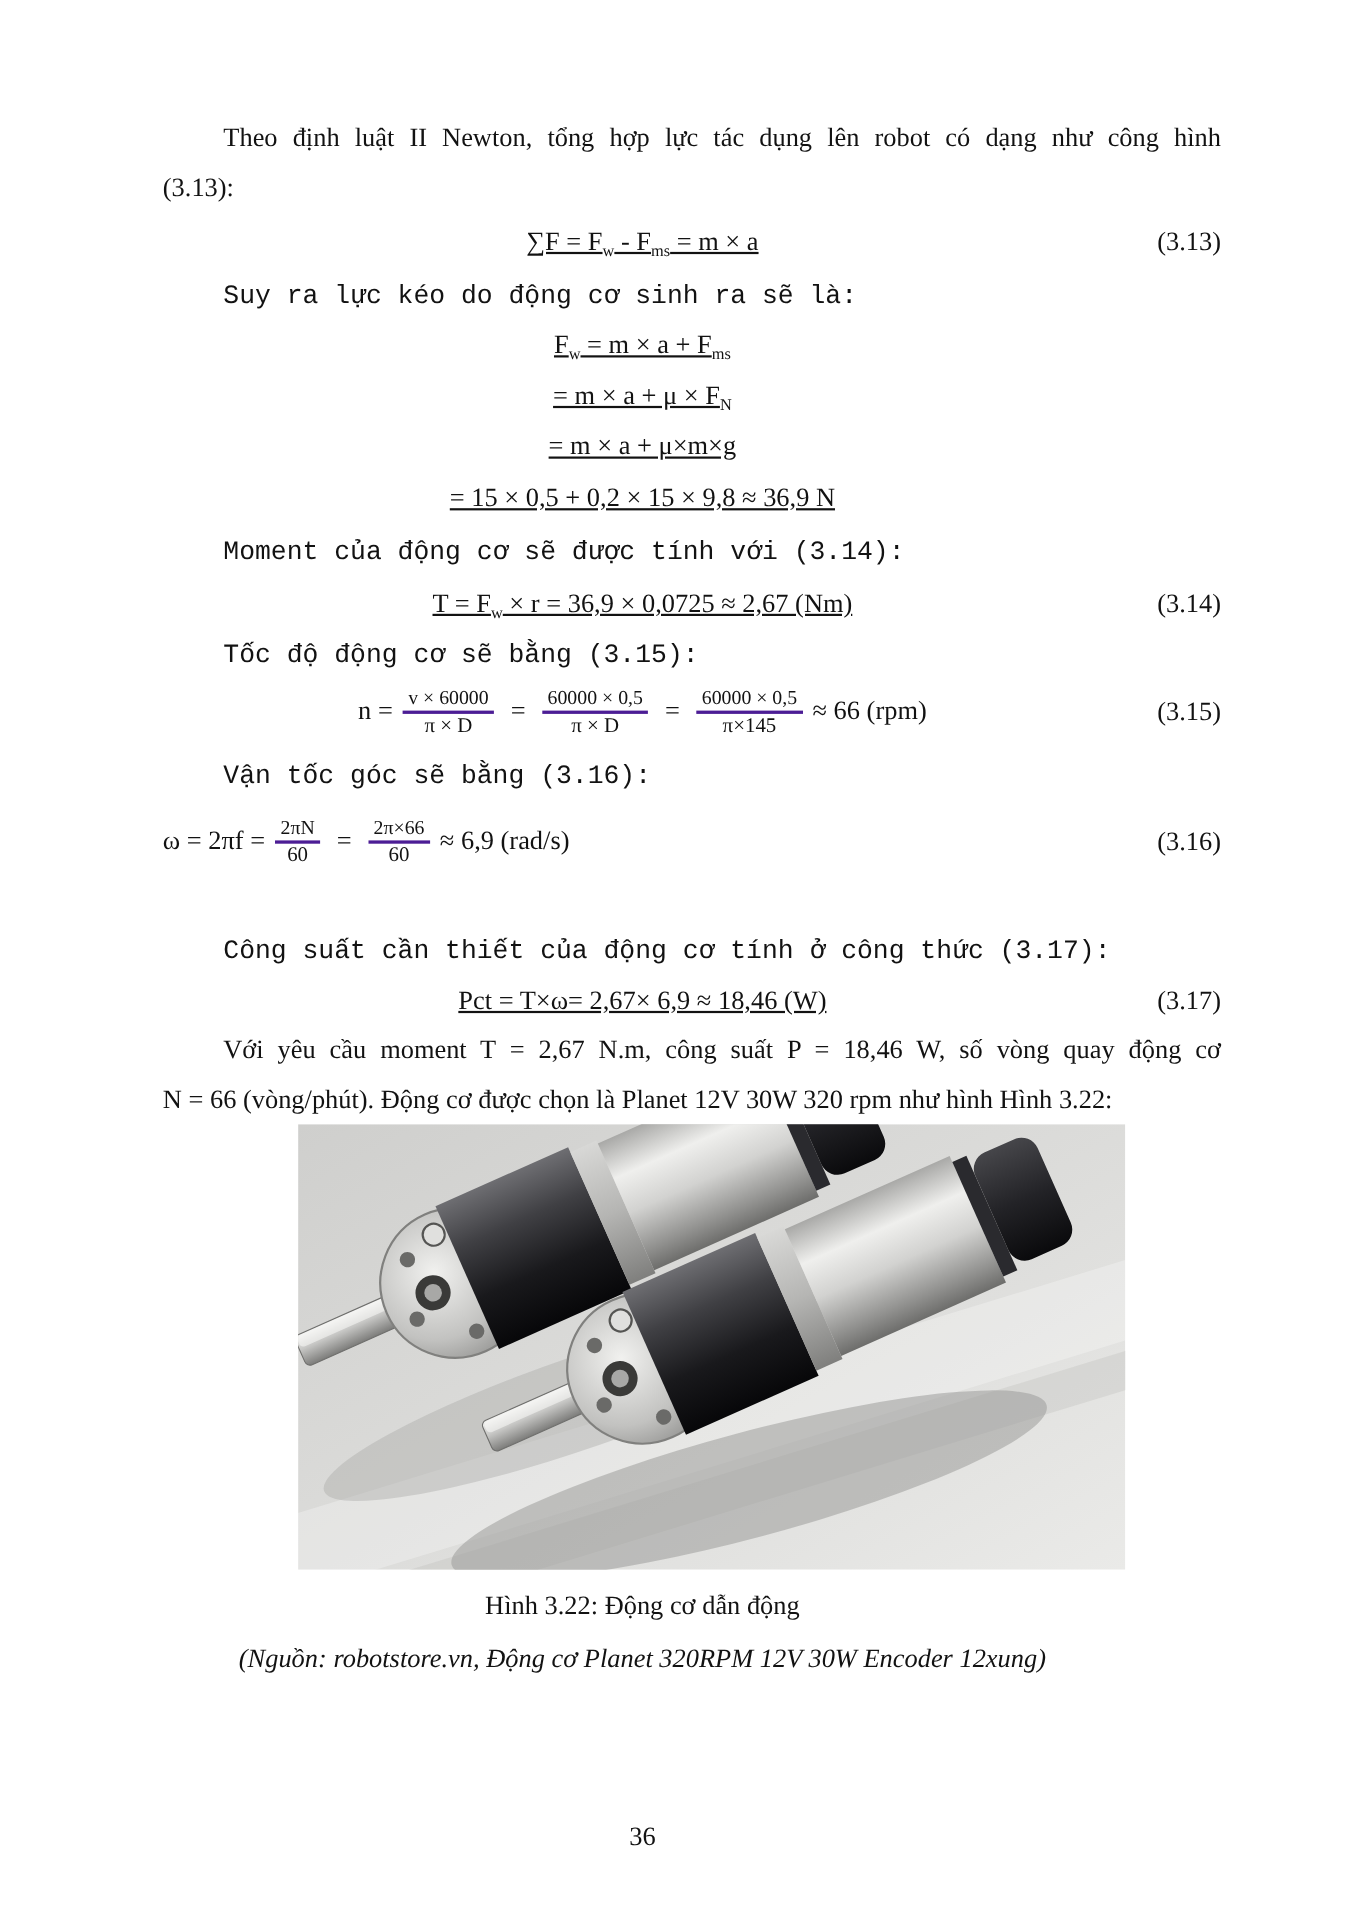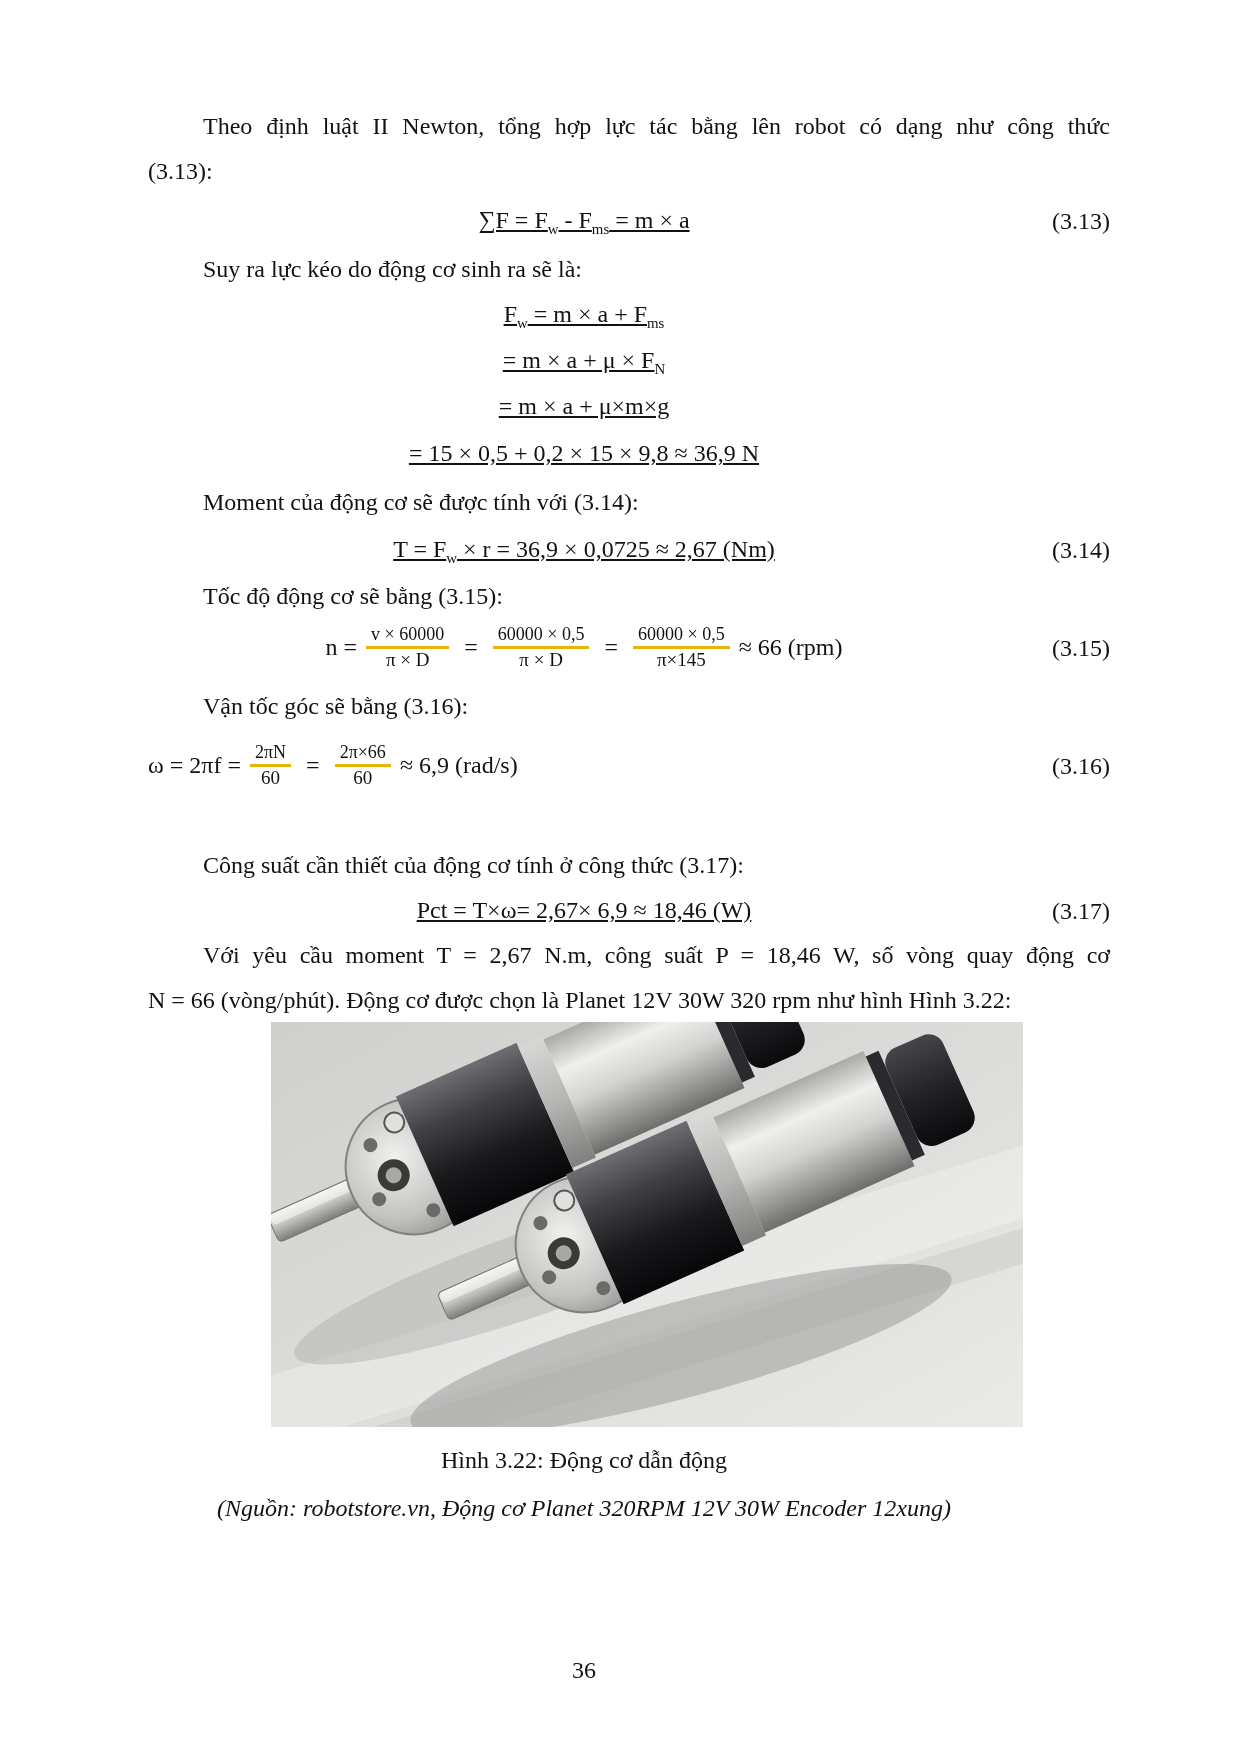--- a/index.html
+++ b/index.html
@@ -12,21 +12,21 @@
     color:#121212;
     font-size:24px;
     overflow:hidden;
   }
   .row{
     position:absolute;
     left:148px;width:962px;height:45px;
     line-height:45px;
     white-space:nowrap;
   }
-  .indent{padding-left:55px;}
+  .indent{padding-left:55px;font-family:Liberation Mono, monospace;}
   .justify{
     white-space:normal;
     text-align:justify;
     text-align-last:justify;
     text-indent:55px;
   }
   .eqrow{text-align:center;text-decoration:underline;}
   .eqbody{position:relative;left:-45px;}
   .eqtag{
     position:absolute;right:0;top:50%;
@@ -37,42 +37,42 @@
     display:flex;align-items:center;height:80px;line-height:normal;
   }
   .fracrow.centered{justify-content:center;}
   .fracrow.centered .eqwrap{position:relative;left:-45px;}
   .eqwrap{display:flex;align-items:center;}
   .frac{
     display:inline-block;text-align:center;
     margin:0 9px;vertical-align:middle;
   }
   .frac .num{display:block;font-size:18px;line-height:1.2;padding:0 5px;}
-  .frac .den{display:block;font-size:19px;line-height:1.2;padding:0 5px;border-top:3px solid #eab308;}
+  .frac .den{display:block;font-size:19px;line-height:1.2;padding:0 5px;border-top:3px solid #4c1d95;}
   .eqsep{margin:0 6px;}
   sub{font-size:62%;line-height:0;}
   .figure{
     position:absolute;left:271px;top:1022px;
     width:752px;height:405px;
   }
   .figure svg{display:block;width:752px;height:405px;}
   .caption,.source,.pagenum{
     position:absolute;left:0;width:1168px;height:45px;
     line-height:45px;text-align:center;white-space:nowrap;
   }
   .caption{top:1438px;}
   .source{top:1486px;font-style:italic;}
   .pagenum{top:1648px;}
 </style>
 </head>
 <body>
 
 <div class="page">
 
-  <div class="row justify" style="top:104px">Theo định luật II Newton, tổng hợp lực tác bằng lên robot có dạng như công thức</div>
+  <div class="row justify" style="top:104px">Theo định luật II Newton, tổng hợp lực tác dụng lên robot có dạng như công hình</div>
   <div class="row" style="top:149px">(3.13):</div>
 
   <div class="row eqrow" style="top:198px">
     <span class="eqbody"><span>∑F = F</span><sub>w</sub><span> - F</span><sub>ms</sub><span> = m × a</span></span>
     <span class="eqtag">(3.13)</span>
   </div>
 
   <div class="row indent" style="top:247px">Suy ra lực kéo do động cơ sinh ra sẽ là:</div>
 
   <div class="row eqrow" style="top:338px">

